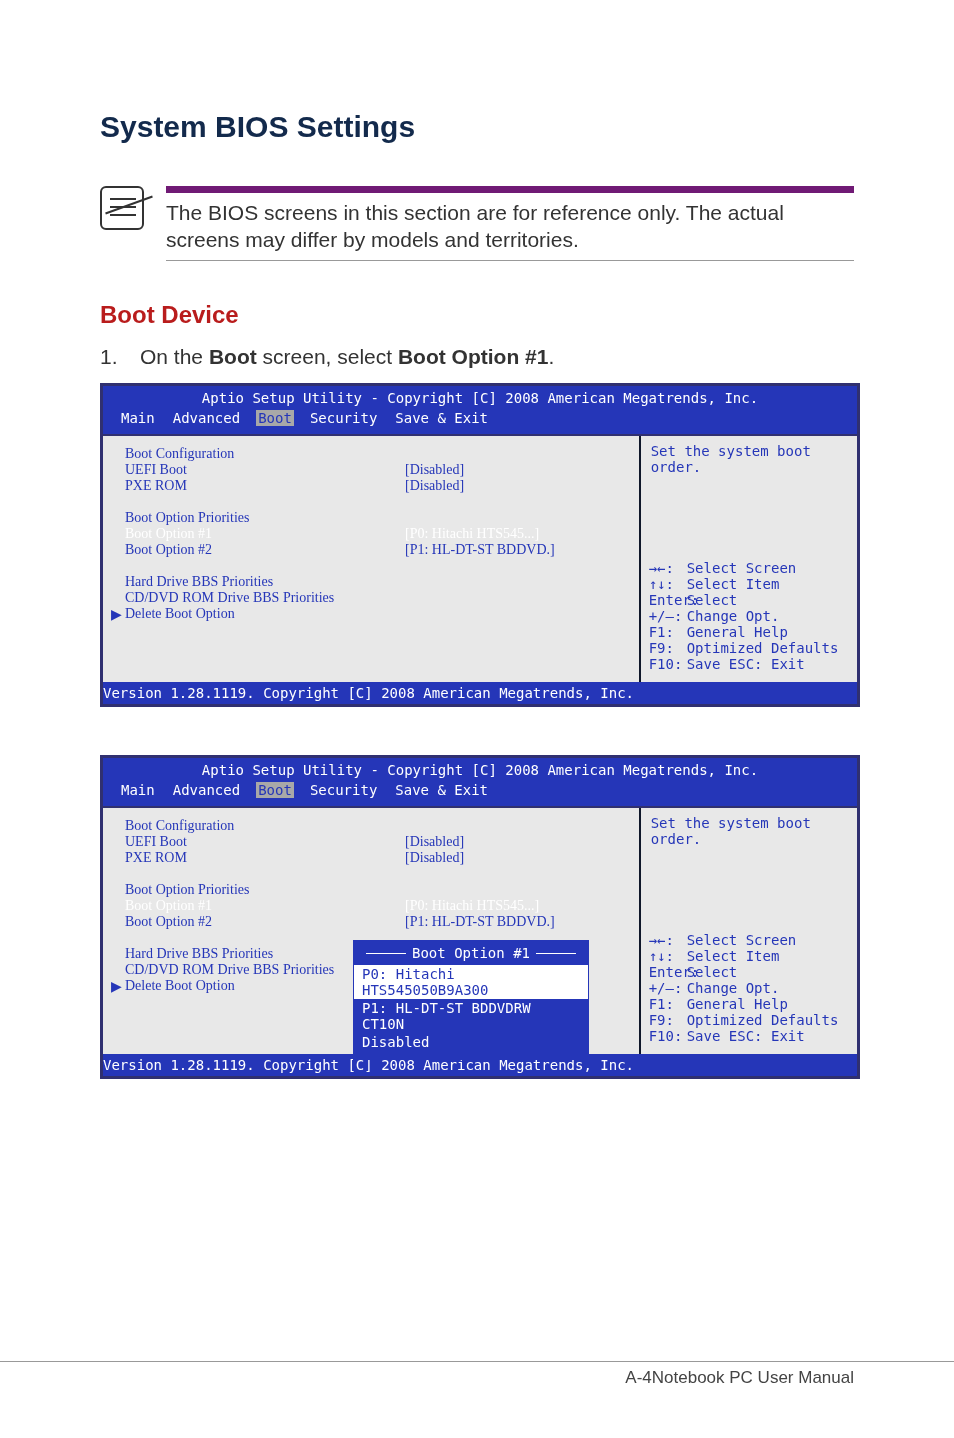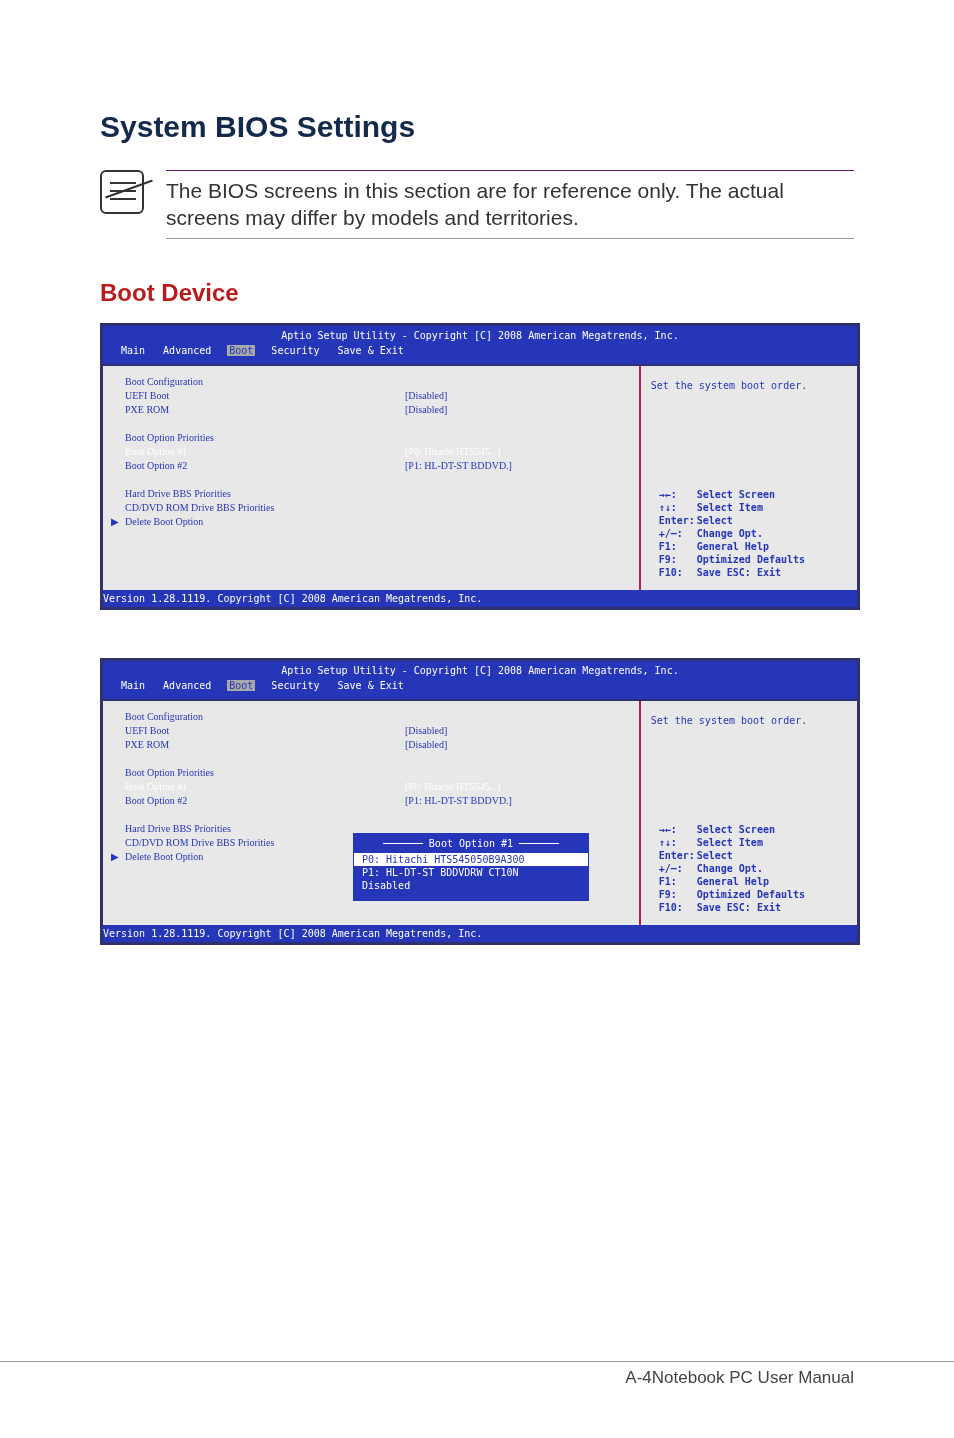--- a/index.html
+++ b/index.html
@@ -11,21 +11,21 @@
     color: #333;
     position: relative;
   }
   .page {
     padding: 110px 100px 60px 100px;
   }
   .h1 {
     font-size: 30px;
     font-weight: 700;
     color: #132a4c;
-    margin-bottom: 26px;
+    margin-bottom: 42px;
   }
   .note-row {
     display: flex;
     align-items: flex-start;
     gap: 22px;
     margin-bottom: 40px;
   }
   .note-icon {
     width: 44px;
     height: 44px;
@@ -44,21 +44,21 @@
   }
   .note-icon::after {
     content: "";
     position: absolute;
     left: 8px; top: 10px;
     width: 26px; height: 2px;
     background: #333;
     box-shadow: 0 8px 0 #333, 0 16px 0 #333;
   }
   .note-text-wrap {
-    border-top: 1px solid #701a75;
+    border-top: 7px solid #701a75;
     border-bottom: 1px solid #999;
     padding: 6px 0;
   }
   .note-text {
     font-size: 21px;
     line-height: 1.3;
     color: #333;
   }
   .h2 {
     font-size: 24px;
@@ -73,21 +73,21 @@
   }
   .step-line .num { display: inline-block; width: 40px; }
   .b { font-weight: 700; }
 
   
   .bios {
     border: 3px solid #303070;
     width: 760px;
     margin-bottom: 48px;
     font-family: "Lucida Console", Monaco, monospace;
-    font-size: 10px;
+    font-size: 14px;
     overflow: hidden;
   }
   .bios-title {
     background: #2536b8;
     color: #fff;
     text-align: center;
     padding: 4px 0;
   }
   .bios-menu {
     background: #2536b8;
@@ -104,32 +104,32 @@
     border-top: 2px solid #303070;
   }
   .bios-left {
     width: 540px;
     padding: 10px 14px 60px 22px;
     position: relative;
     font-family: Liberation Serif, serif;
   }
   .bios-right {
     width: 220px;
-    border-left: 2px solid #be185d;
-    padding: 14px 10px 10px 10px;
+    border-left: 2px solid #0f172a;
+    padding: 7px 10px 10px 10px;
     position: relative;
   }
   .bios-line { min-height: 14px; display: flex; }
   .bios-left .lab { color: #2536b8; width: 280px; flex: none; }
   .bios-left .val { color: #2536b8; }
   .bios-left .hl .lab { color: #fff; }
   .bios-left .hl .val { color: #fff; }
   .bios-left .sub::before { content: "▶"; position: absolute; left: 8px; color: #2536b8; }
   .bios-right .help1 { color: #2536b8; }
-  .bios-right .keyblock { position: absolute; bottom: 10px; left: 18px; right: 10px; color: #2536b8; font-weight: bold; }
+  .bios-right .keyblock { position: absolute; bottom: 10px; left: 8px; right: 10px; color: #2536b8; }
   .bios-right .keyrow { min-height: 13px; }
   .bios-right .sym { display: inline-block; width: 38px; }
   .bios-footer {
     background: #2536b8;
     color: #fff;
     text-align: left;
     padding: 3px 0;
   }
 
   
@@ -168,20 +168,23 @@
 
   <div class="note-row">
     <div class="note-icon"></div>
     <div class="note-text-wrap">
       <div class="note-text">The BIOS screens in this section are for reference only. The actual screens may differ by models and territories.</div>
     </div>
   </div>
 
   <div class="h2">Boot Device</div>
 
+  <div class="step-line">
+    <span class="num">1.</span><span>On the </span><span class="b">Boot</span><span> screen, select </span><span class="b">Boot Option #1</span><span>.</span>
+  </div>
 
   <div class="bios">
     <div class="bios-title">Aptio Setup Utility - Copyright [C] 2008 American Megatrends, Inc.</div>
     <div class="bios-menu">
       <span>Main</span>
       <span>Advanced</span>
       <span class="sel">Boot</span>
       <span>Security</span>
       <span>Save &amp; Exit</span>
     </div>

